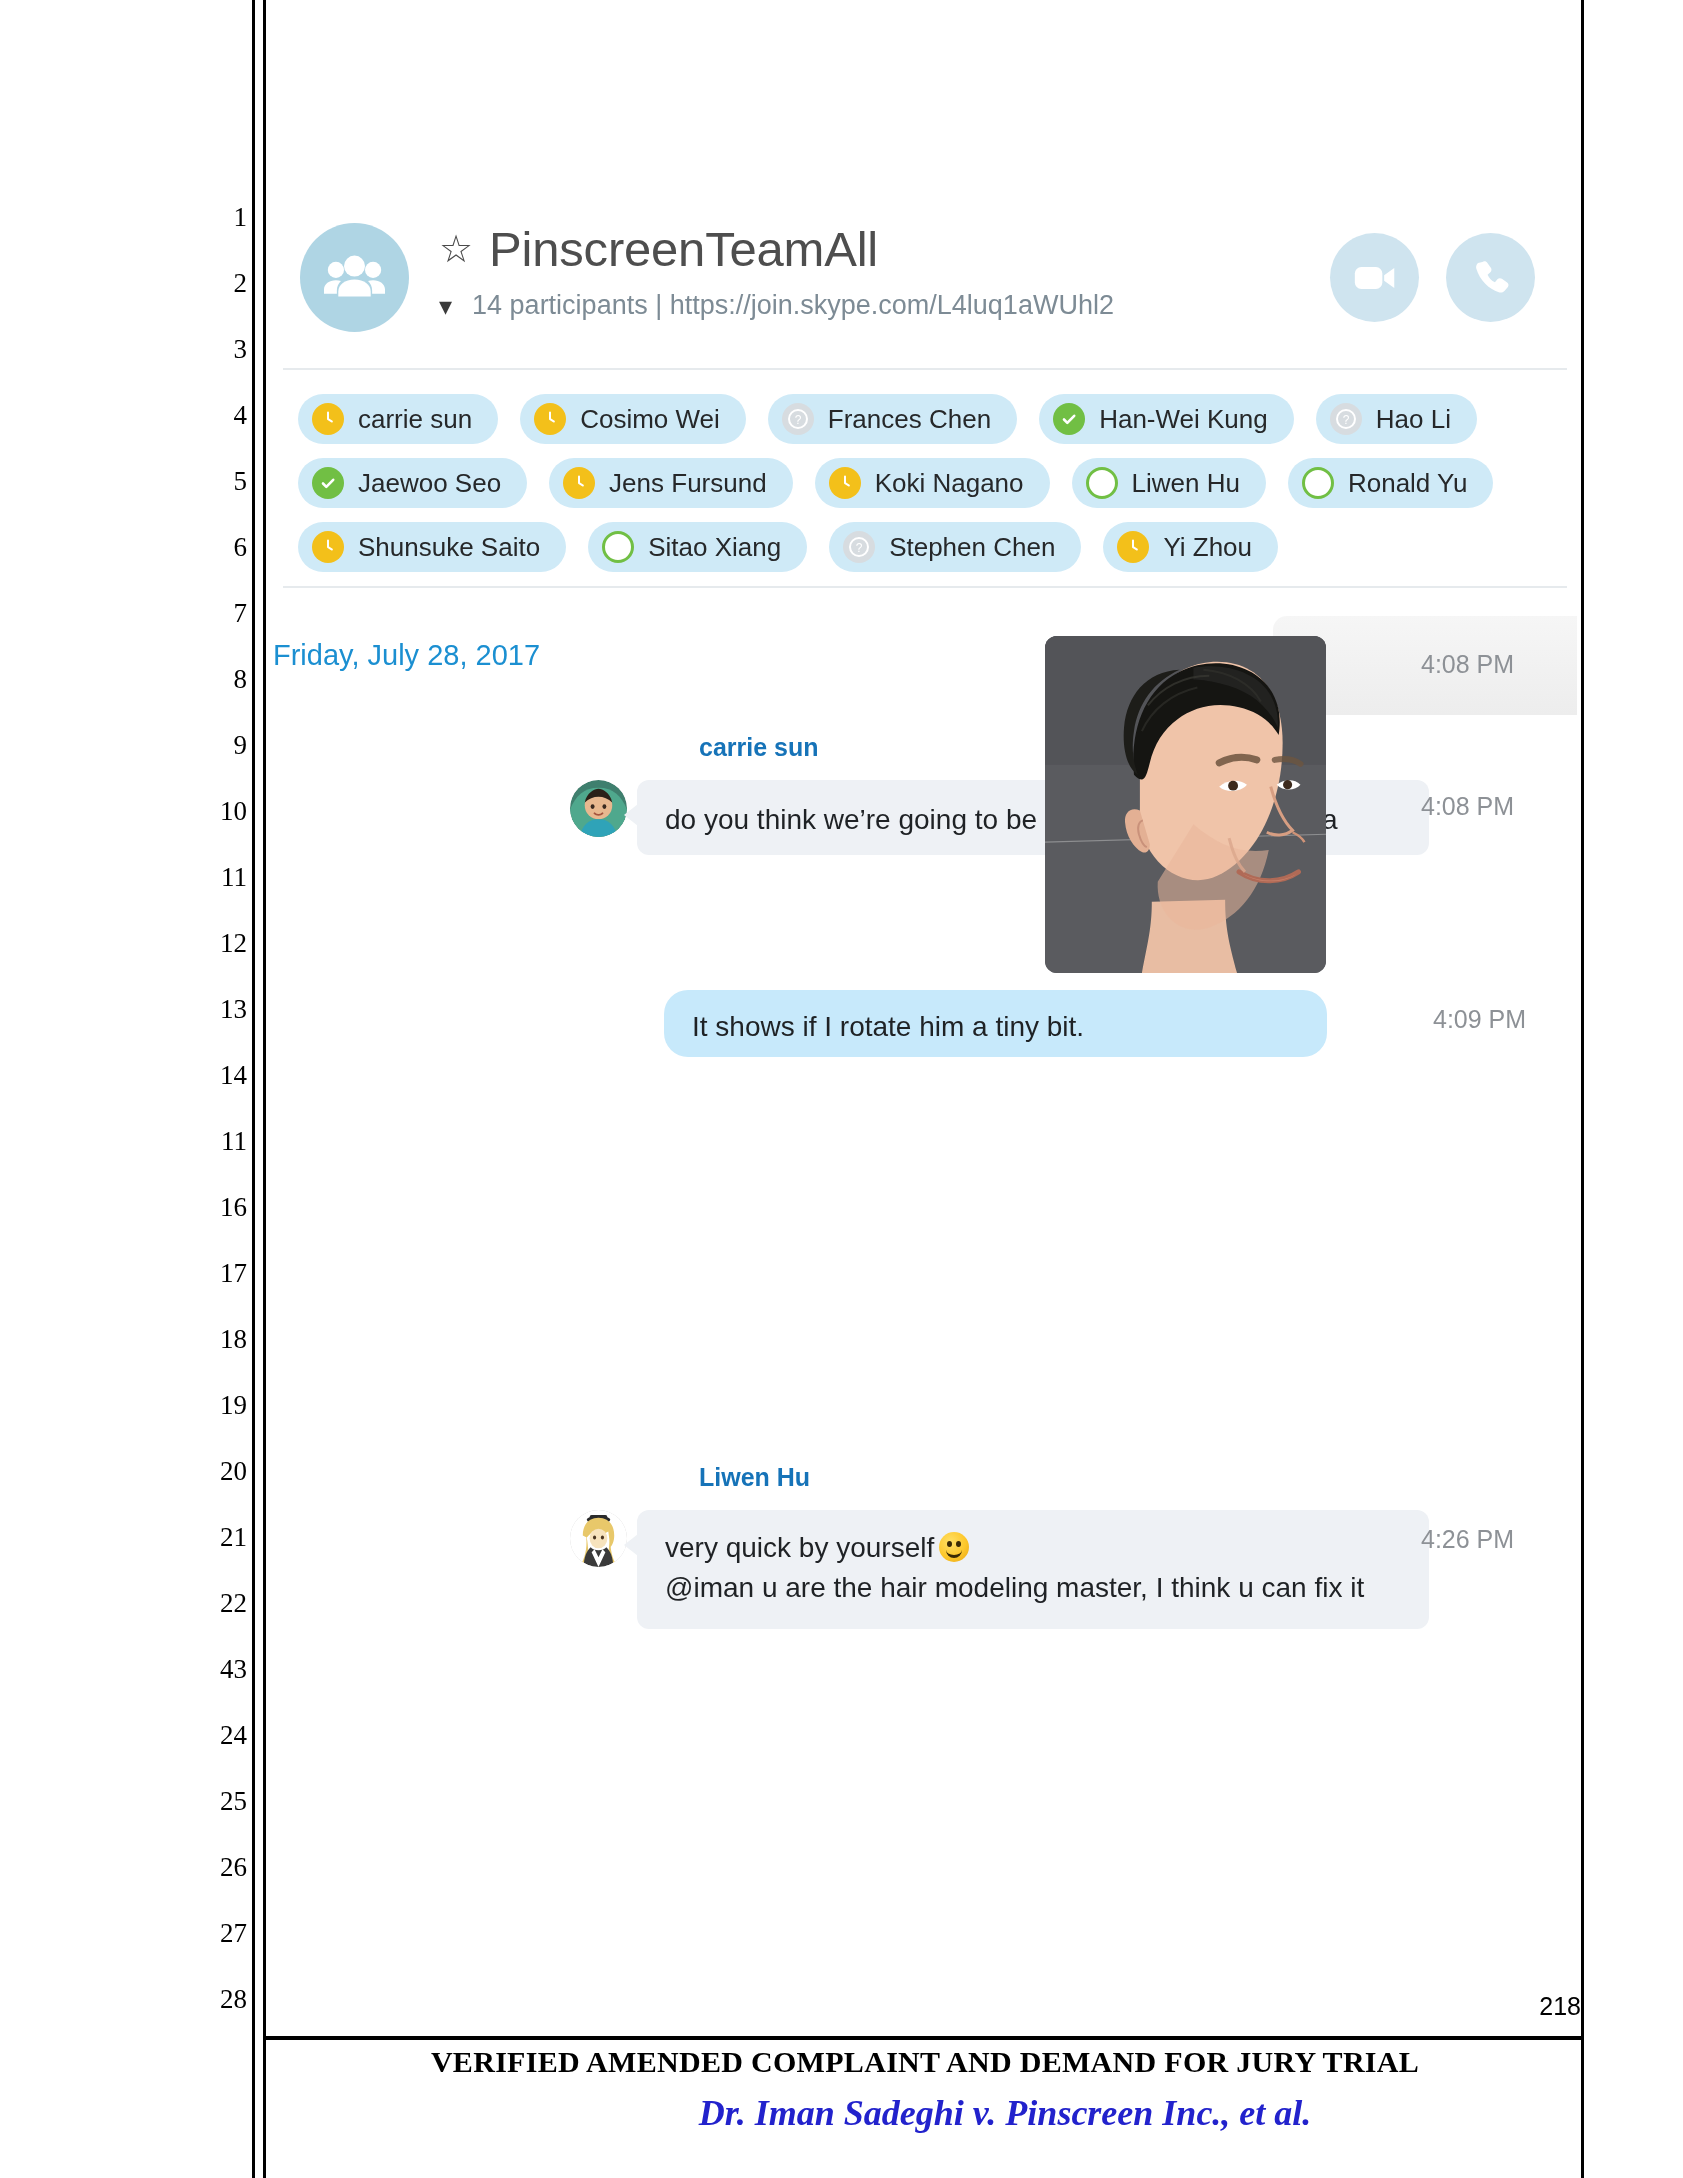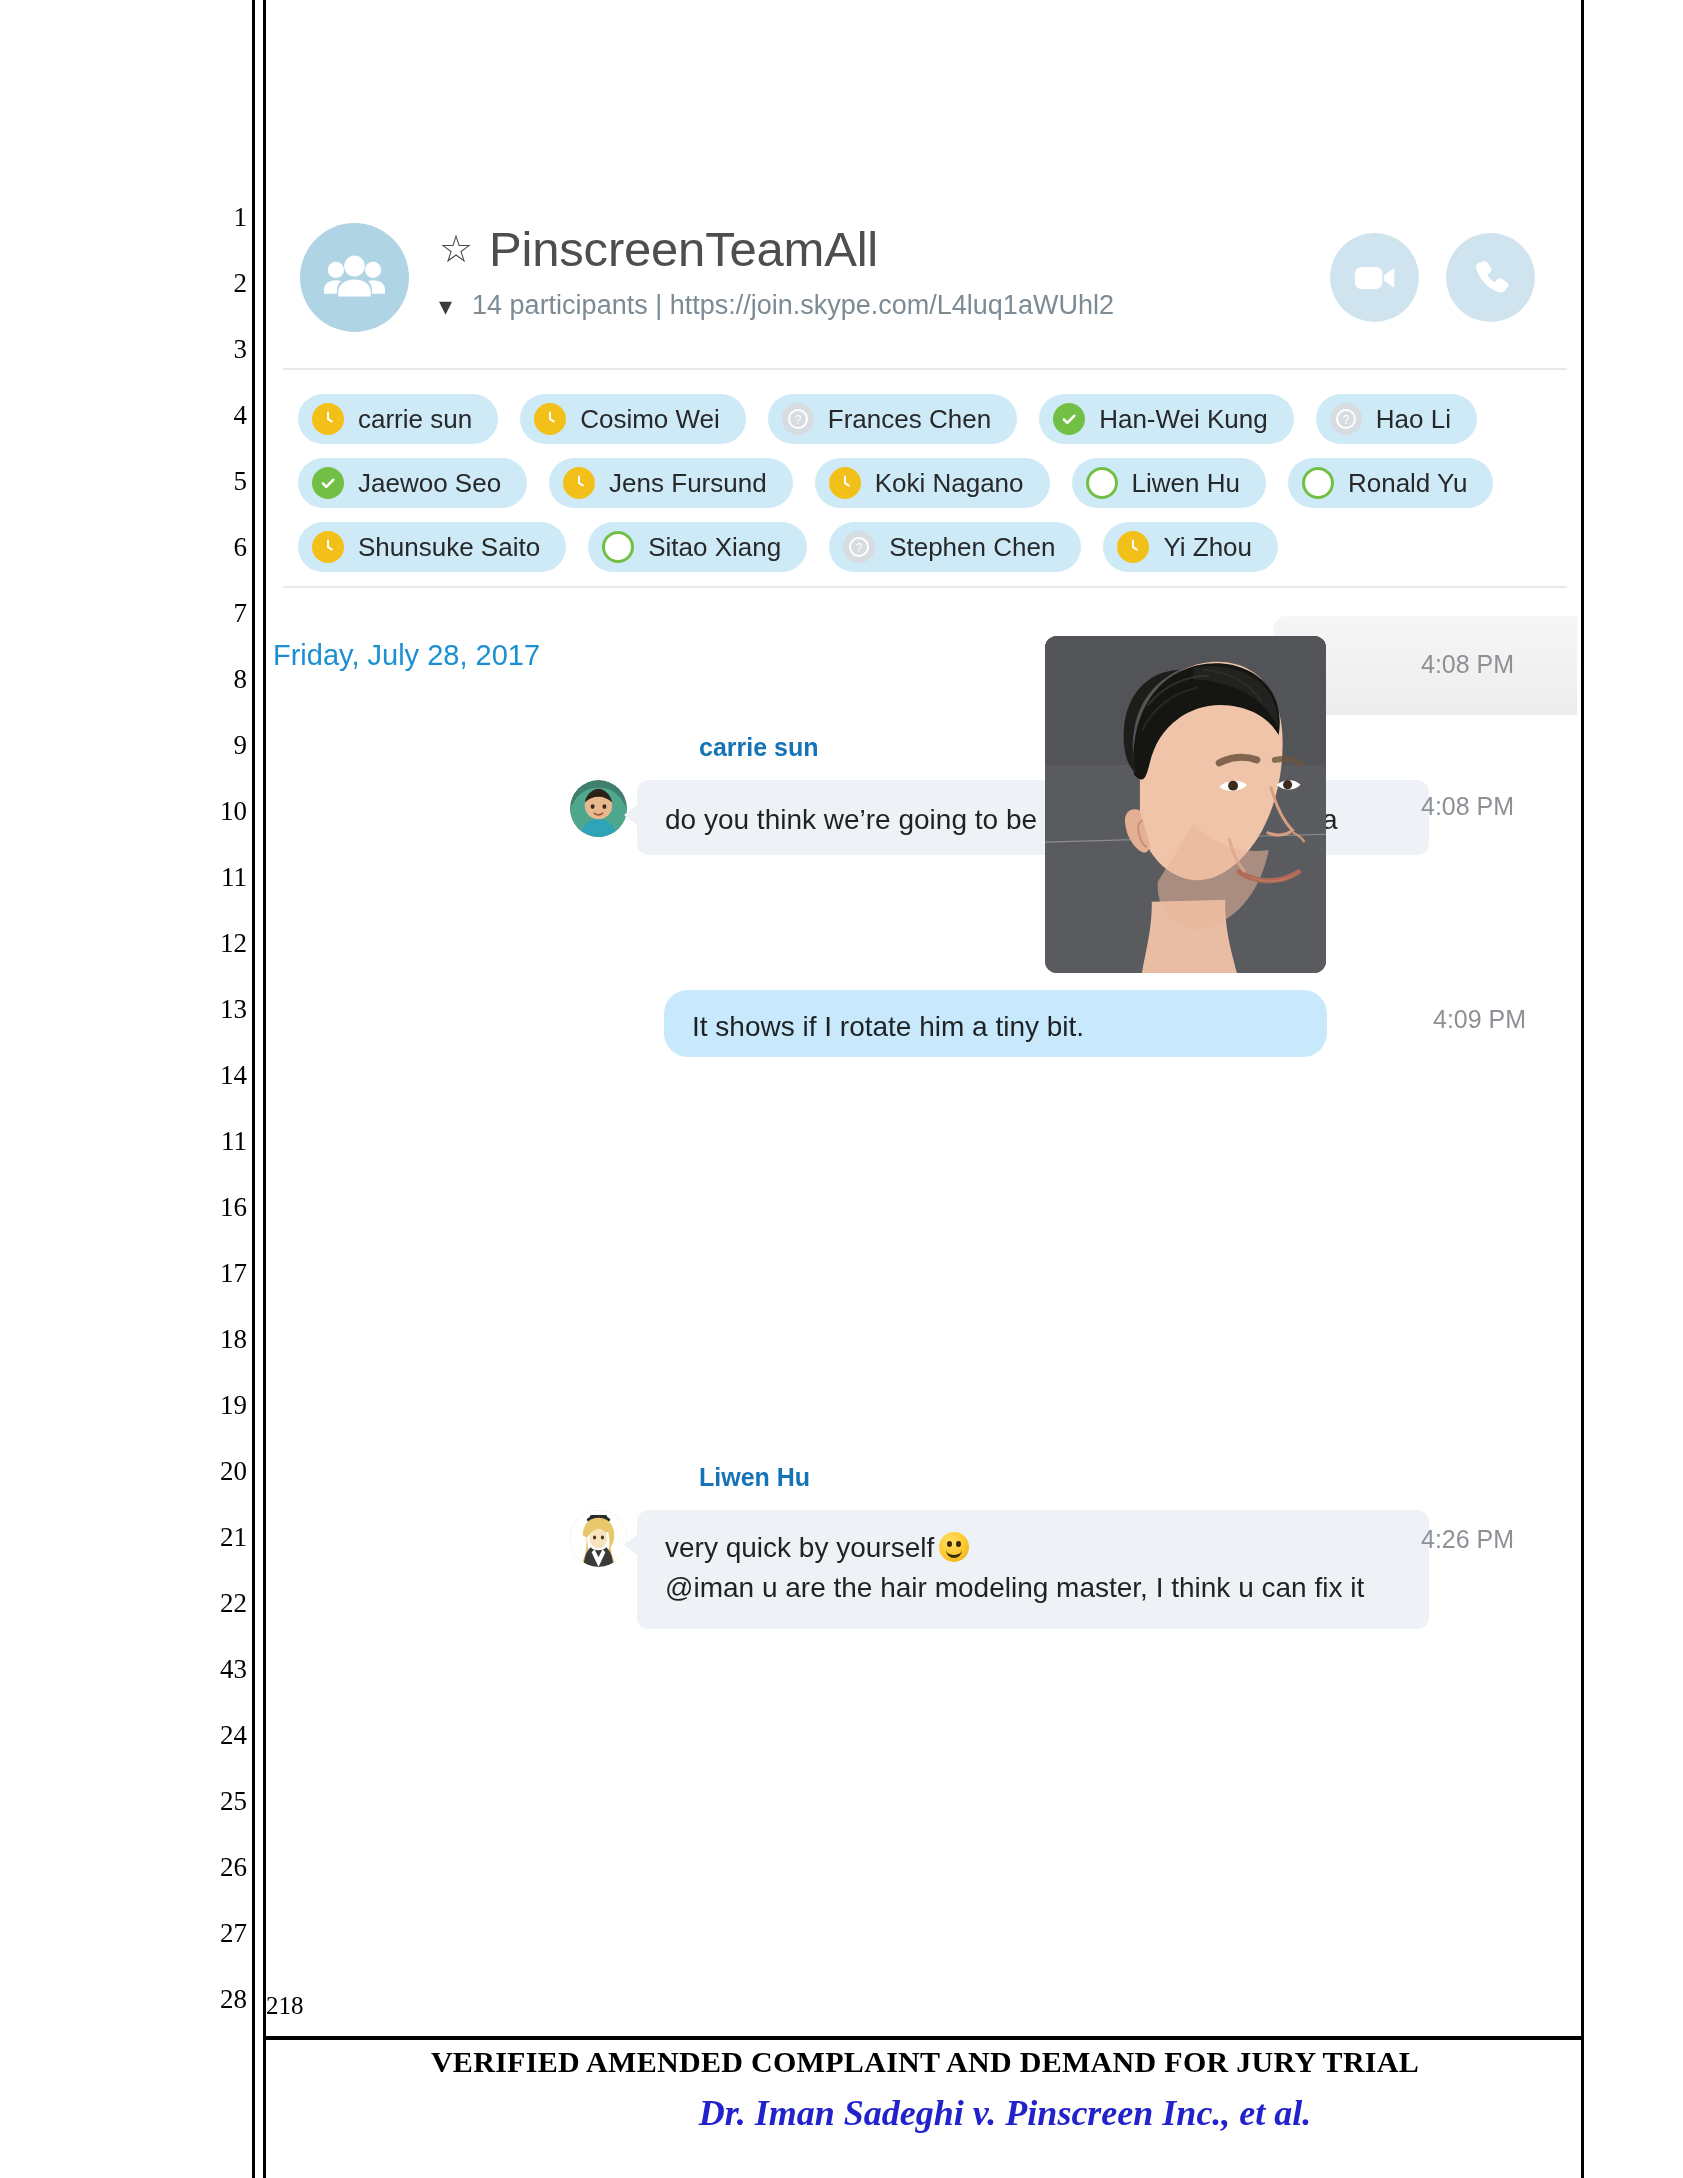--- a/index.html
+++ b/index.html
@@ -43,22 +43,22 @@
     height: 66px;
     line-height: 66px;
   }
 
   
   #footer-pagenum {
     position: absolute;
     left: 266px;
     right: 102px;
     top: 1992px;
-    text-align: left;
-    font-family: Liberation Serif, serif;
+    text-align: right;
+    font-family: Liberation Sans, sans-serif;
     font-size: 25px;
     color: #000;
   }
   #footer-bar {
     position: absolute;
     left: 266px;
     width: 1318px;
     top: 2036px;
     height: 4px;
     background: #000;

